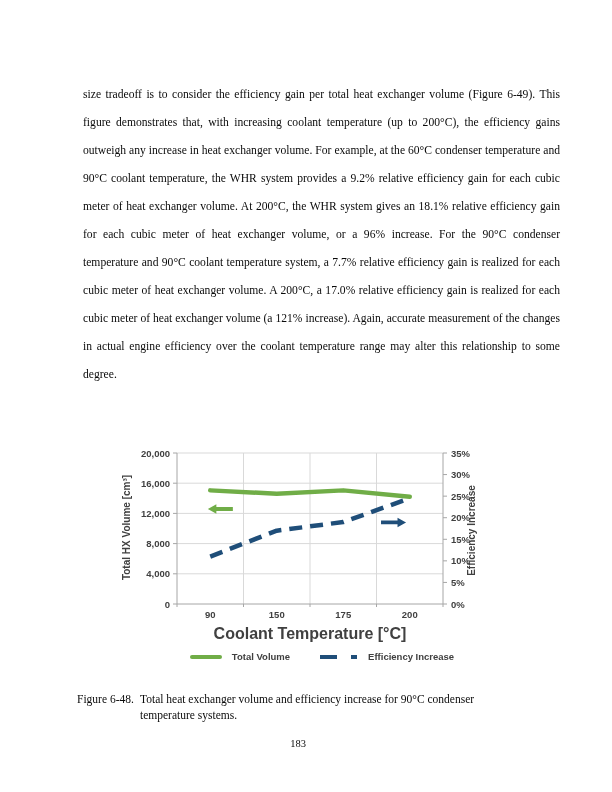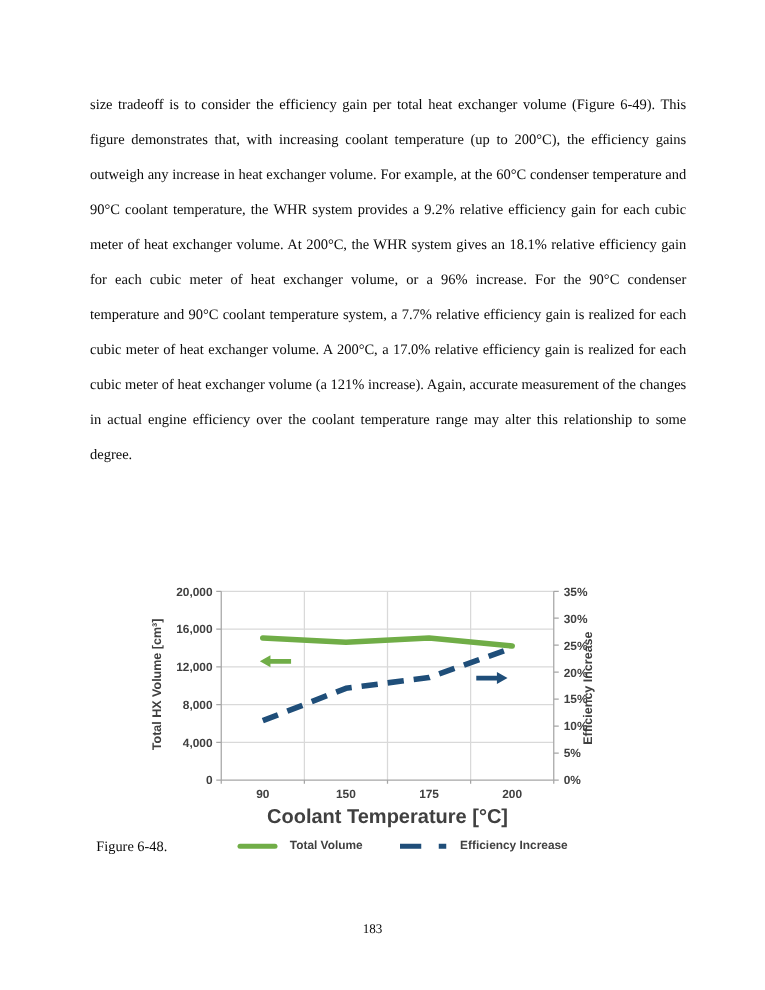--- a/index.html
+++ b/index.html
@@ -3,25 +3,25 @@
 <meta charset="utf-8">
 <style>
   html,body{margin:0;padding:0;}
   body{
     width:612px;height:792px;background:#ffffff;position:relative;
     font-family:"Liberation Serif", serif;color:#000;
   }
   .page{position:absolute;inset:0;background:#fff;overflow:hidden;}
 
   .body-text{
-    position:absolute;left:69px;top:67px;width:477px;margin:3px;
+    position:absolute;left:69px;top:67px;width:477px;margin:14px;
     font-size:11.6px;line-height:28px;text-align:justify;color:#0a0a0a;
   }
 
-  .chart{position:absolute;left:115px;top:440px;width:400px;height:235px;margin-top:20px;}
+  .chart{position:absolute;left:115px;top:440px;width:400px;height:235px;}
   #chart-svg{position:absolute;left:0;top:0;}
   #chart-svg text{
     font-family:"Liberation Sans", sans-serif;font-weight:bold;
     font-size:9.5px;fill:#404040;
   }
   .ytitle{
     position:absolute;width:160px;height:13px;text-align:center;
     font-family:"Liberation Sans", sans-serif;font-weight:bold;
     font-size:10px;color:#404040;transform:rotate(-90deg);line-height:13px;
   }
@@ -40,21 +40,21 @@
   .legend-label{
     font-family:"Liberation Sans", sans-serif;font-weight:bold;
     font-size:9.5px;color:#404040;
   }
   .swatch-green{display:inline-block;width:32px;height:4px;background:#70AD47;border-radius:2px;margin-right:2px;}
   .swatch-dash{display:inline-block;height:4px;background:#1F4E79;}
   .swatch-dash.long{width:17px;}
   .swatch-dash.short{width:6px;margin-left:6px;margin-right:3px;}
 
   .caption{
-    position:absolute;left:77px;top:671px;width:470px;display:flex;
+    position:absolute;left:77px;top:692px;width:470px;display:flex;
     font-size:11.5px;line-height:15.5px;color:#0a0a0a;
   }
   .cap-label{flex:0 0 63px;}
   .cap-text{width:355px;}
 
   .pagenum{
     position:absolute;left:0;right:16px;top:738px;text-align:center;
     font-size:10.5px;color:#0a0a0a;
   }
 </style>
@@ -135,16 +135,17 @@
       <div class="legend-item">
         <span class="swatch-dash long"></span>
         <span class="swatch-dash short"></span>
         <span class="legend-label">Efficiency Increase</span>
       </div>
     </div>
   </div>
 
   <div class="caption">
     <span class="cap-label">Figure 6-48.</span>
+    <span class="cap-text">Total heat exchanger volume and efficiency increase for 90°C condenser temperature systems.</span>
   </div>
 
   <div class="pagenum">183</div>
 </div>
 
 </body></html>

